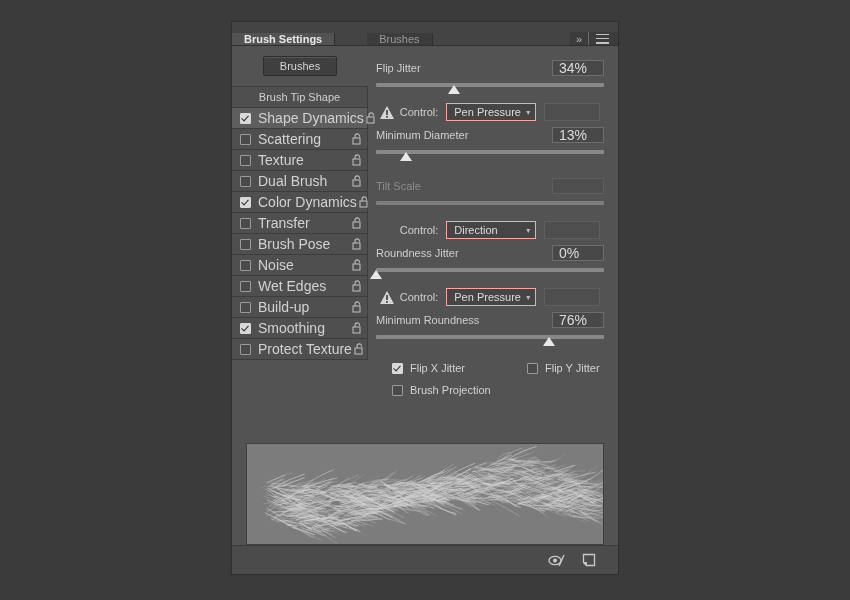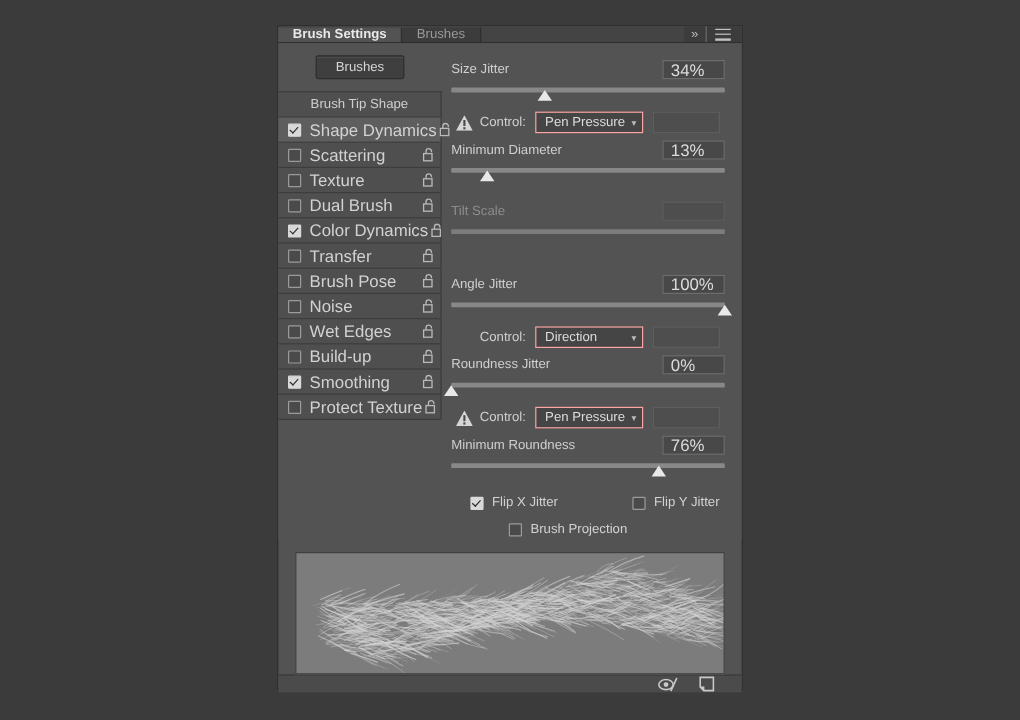--- a/index.html
+++ b/index.html
@@ -17,21 +17,21 @@
   .panel{
     position:absolute;left:232px;top:22px;width:386px;height:552px;
     background:#535353;
     box-shadow:0 0 0 1px #2e2e2e;
     display:flex;flex-direction:column;
   }
 
   
   .tabbar{
     height:23px;background:#444444;display:flex;align-items:flex-end;
-    border-bottom:1px solid #2f2f2f;position:relative;
+    border-bottom:1px solid #2f2f2f;position:relative;gap:32px;
   }
   .tab{
     display:flex;align-items:center;padding:0 12px;
     font-size:11px;color:#9a9a9a;background:#3c3c3c;
     border-right:1px solid #2f2f2f;cursor:default;white-space:nowrap;
   }
   .tab.active{background:#535353;color:#e8e8e8;font-weight:bold;}
   .tabfill{flex:1;background:#3c3c3c;border-bottom:0;}
   .tabtools{
     display:flex;align-items:center;gap:7px;background:#3c3c3c;
@@ -288,21 +288,21 @@
                 </svg>
               </span>
             </div>
           </div>
       </div>
 
       <div class="right">
 
         <div class="ctrl">
           <div class="labelrow">
-            <span class="lbl">Size Jitter</span>
+            <span class="lbl">Flip Jitter</span>
             <span class="vbox">34%</span>
           </div>
           <div class="slider">
             <div class="track"></div>
             <div class="thumb" style="left: 34%;"></div>
           </div>
         </div>
 
         <div class="ctrlrow">
           <span class="warn">
@@ -334,30 +334,20 @@
         <div class="ctrl" style="margin-top:12px;">
           <div class="labelrow">
             <span class="lbl dim">Tilt Scale</span>
             <span class="vbox empty"></span>
           </div>
           <div class="slider">
             <div class="track dim"></div>
           </div>
         </div>
 
-        <div class="ctrl" style="margin-top:22px;">
-          <div class="labelrow">
-            <span class="lbl">Angle Jitter</span>
-            <span class="vbox">100%</span>
-          </div>
-          <div class="slider">
-            <div class="track"></div>
-            <div class="thumb" style="left: 100%;"></div>
-          </div>
-        </div>
 
         <div class="ctrlrow">
           <span class="warn sp"></span>
           <span class="ctrllbl">Control:</span>
           <span class="sel-box">
             <span>Direction</span>
             <span class="sel-arrow">▾</span>
           </span>
           <span class="side-box"></span>
         </div>
@@ -401,21 +391,21 @@
         </div>
 
         <div class="checks">
           <div class="crow">
             <span class="cbx on"></span>
             <span class="ctext">Flip X Jitter</span>
             <span class="cgap"></span>
             <span class="cbx"></span>
             <span class="ctext">Flip Y Jitter</span>
           </div>
-          <div class="crow" style="margin-top:4px;margin-left:32px;">
+          <div class="crow" style="margin-top:4px;">
             <span class="cbx"></span>
             <span class="ctext">Brush Projection</span>
           </div>
         </div>
 
       </div>
     </div>
 
     <div class="previewwrap">
       <div class="preview">

